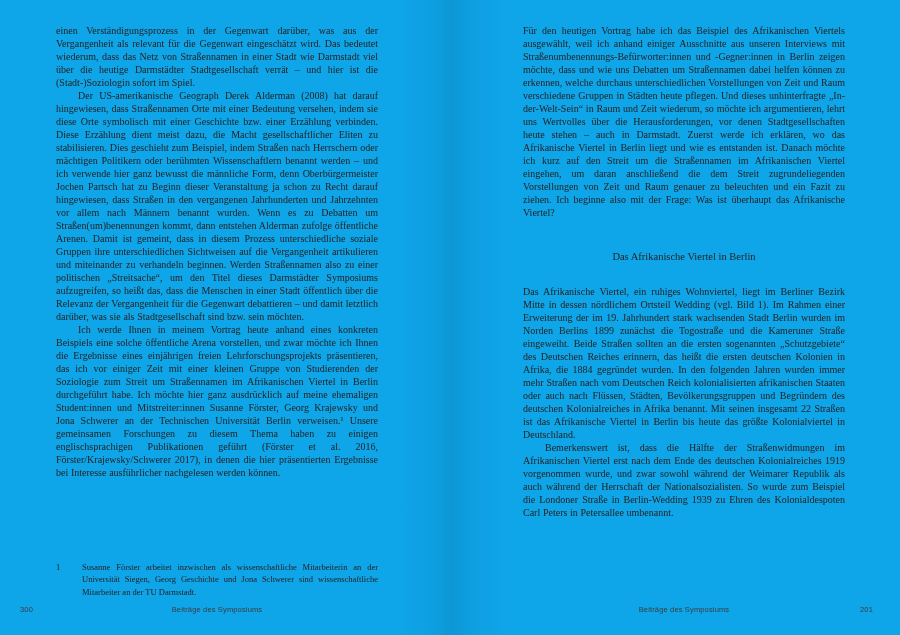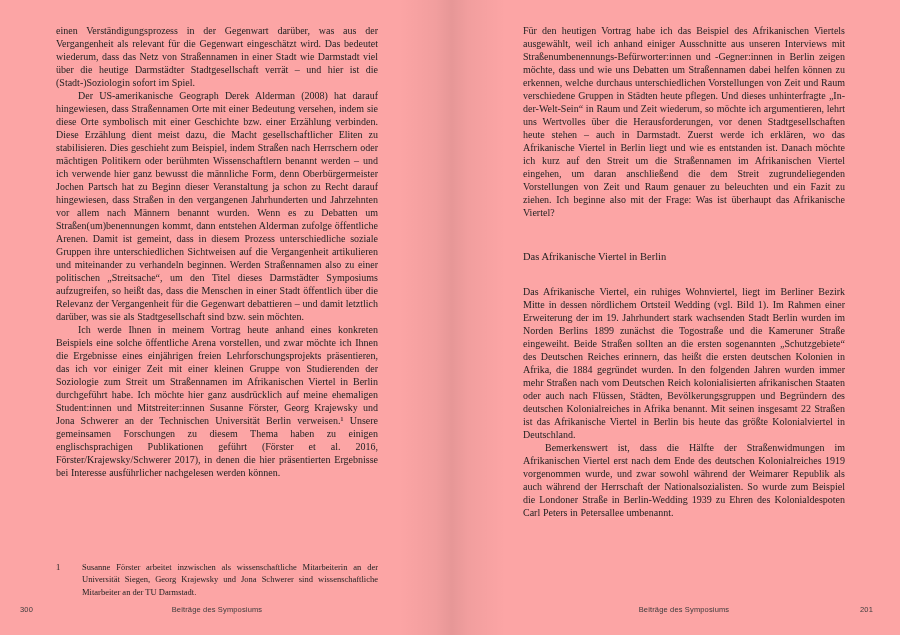--- a/index.html
+++ b/index.html
@@ -4,21 +4,21 @@
 <style>
   html, body { margin: 0; padding: 0; }
   body {
     width: 900px; height: 635px;
     background: #ffffff;
     position: relative;
     overflow: hidden;
     font-family: "Liberation Serif", "DejaVu Serif", serif;
     color: #232323;
   }
-  .spread { position: absolute; inset: 0; background: #fca5a5; }
+  .spread { position: absolute; inset: 0; background: #0ea5e9; }
   .gutter-shadow {
     position: absolute;
     left: 398px; top: 0; width: 108px; height: 635px;
     background: linear-gradient(90deg,
       rgba(0,0,0,0) 0%,
       rgba(0,0,0,0.045) 35%,
       rgba(0,0,0,0.085) 50%,
       rgba(0,0,0,0.045) 65%,
       rgba(0,0,0,0) 100%);
     pointer-events: none;
@@ -40,21 +40,21 @@
     hyphens: auto;
     -webkit-hyphens: auto;
     word-spacing: 0.02em;
   }
   .text-block p.indent { text-indent: 22px; }
   .section-heading {
     margin: 31px 0 22px 0;
     font-size: 10.5px;
     line-height: 13px;
     font-weight: normal;
-    text-align: left;
+    text-align: center;
   }
   .footnote {
     position: absolute;
     left: 56px; top: 561px;
     width: 322px;
     display: flex;
     font-size: 8.5px;
     line-height: 12.3px;
   }
   .footnote .fn-num { width: 26px; flex: 0 0 26px; }
@@ -79,21 +79,21 @@
 <div class="spread">
 
   <div class="text-block left" lang="de">
     <p>einen Verständigungsprozess in der Gegenwart darüber, was aus der Vergangenheit als relevant für die Gegenwart eingeschätzt wird. Das bedeutet wiederum, dass das Netz von Straßennamen in einer Stadt wie Darmstadt viel über die heutige Darmstädter Stadtgesellschaft verrät – und hier ist die (Stadt-)Soziologin sofort im Spiel.</p>
     <p class="indent">Der US-amerikanische Geograph Derek Alderman (2008) hat darauf hingewiesen, dass Straßennamen Orte mit einer Bedeutung versehen, indem sie diese Orte symbolisch mit einer Geschichte bzw. einer Erzählung verbinden. Diese Erzählung dient meist dazu, die Macht gesellschaftlicher Eliten zu stabilisieren. Dies geschieht zum Beispiel, indem Straßen nach Herrschern oder mächtigen Politikern oder berühmten Wissenschaftlern benannt werden – und ich verwende hier ganz bewusst die männliche Form, denn Oberbürgermeister Jochen Partsch hat zu Beginn dieser Veranstaltung ja schon zu Recht darauf hingewiesen, dass Straßen in den vergangenen Jahrhunderten und Jahrzehnten vor allem nach Männern benannt wurden. Wenn es zu Debatten um Straßen(um)benennungen kommt, dann entstehen Alderman zufolge öffentliche Arenen. Damit ist gemeint, dass in diesem Prozess unterschiedliche soziale Gruppen ihre unterschiedlichen Sichtweisen auf die Vergangenheit artikulieren und miteinander zu verhandeln beginnen. Werden Straßennamen also zu einer politischen „Streitsache“, um den Titel dieses Darmstädter Symposiums aufzugreifen, so heißt das, dass die Menschen in einer Stadt öffentlich über die Relevanz der Vergangenheit für die Gegenwart debattieren – und damit letztlich darüber, was sie als Stadtgesellschaft sind bzw. sein möchten.</p>
     <p class="indent">Ich werde Ihnen in meinem Vortrag heute anhand eines konkreten Beispiels eine solche öffentliche Arena vorstellen, und zwar möchte ich Ihnen die Ergebnisse eines einjährigen freien Lehrforschungsprojekts präsentieren, das ich vor einiger Zeit mit einer kleinen Gruppe von Studierenden der Soziologie zum Streit um Straßennamen im Afrikanischen Viertel in Berlin durchgeführt habe. Ich möchte hier ganz ausdrücklich auf meine ehemaligen Student:innen und Mitstreiter:innen Susanne Förster, Georg Krajewsky und Jona Schwerer an der Technischen Universität Berlin verweisen.¹ Unsere gemeinsamen Forschungen zu diesem Thema haben zu einigen englischsprachigen Publikationen geführt (Förster et al. 2016, Förster/Krajewsky/Schwerer 2017), in denen die hier präsentierten Ergebnisse bei Interesse ausführlicher nachgelesen werden können.</p>
   </div>
 
   <div class="footnote" lang="de">
     <span class="fn-num">1</span>
-    <span class="fn-text">Susanne Förster arbeitet inzwischen als wissenschaftliche Mitarbeiterin an der Universität Siegen, Georg Krajewsky und Jona Schwerer sind wissenschaftliche Mitarbeiter an der TU Darmstadt.</span>
+    <span class="fn-text">Susanne Förster arbeitet inzwischen als wissenschaftliche Mitarbeiterin an der Universität Siegen, Georg Geschichte und Jona Schwerer sind wissenschaftliche Mitarbeiter an der TU Darmstadt.</span>
   </div>
 
   <div class="running-footer page-number left">300</div>
   <div class="running-footer running-title left">Beiträge des Symposiums</div>
 
   <div class="gutter-shadow"></div>
 
   <div class="text-block right" lang="de">
     <p>Für den heutigen Vortrag habe ich das Beispiel des Afrikanischen Viertels ausgewählt, weil ich anhand einiger Ausschnitte aus unseren Interviews mit Straßenumbenennungs-Befürworter:innen und -Gegner:innen in Berlin zeigen möchte, dass und wie uns Debatten um Straßennamen dabei helfen können zu erkennen, welche durchaus unterschiedlichen Vorstellungen von Zeit und Raum verschiedene Gruppen in Städten heute pflegen. Und dieses unhinterfragte „In-der-Welt-Sein“ in Raum und Zeit wiederum, so möchte ich argumentieren, lehrt uns Wertvolles über die Herausforderungen, vor denen Stadtgesellschaften heute stehen – auch in Darmstadt. Zuerst werde ich erklären, wo das Afrikanische Viertel in Berlin liegt und wie es entstanden ist. Danach möchte ich kurz auf den Streit um die Straßennamen im Afrikanischen Viertel eingehen, um daran anschließend die dem Streit zugrundeliegenden Vorstellungen von Zeit und Raum genauer zu beleuchten und ein Fazit zu ziehen. Ich beginne also mit der Frage: Was ist überhaupt das Afrikanische Viertel?</p>
     <h2 class="section-heading">Das Afrikanische Viertel in Berlin</h2>

